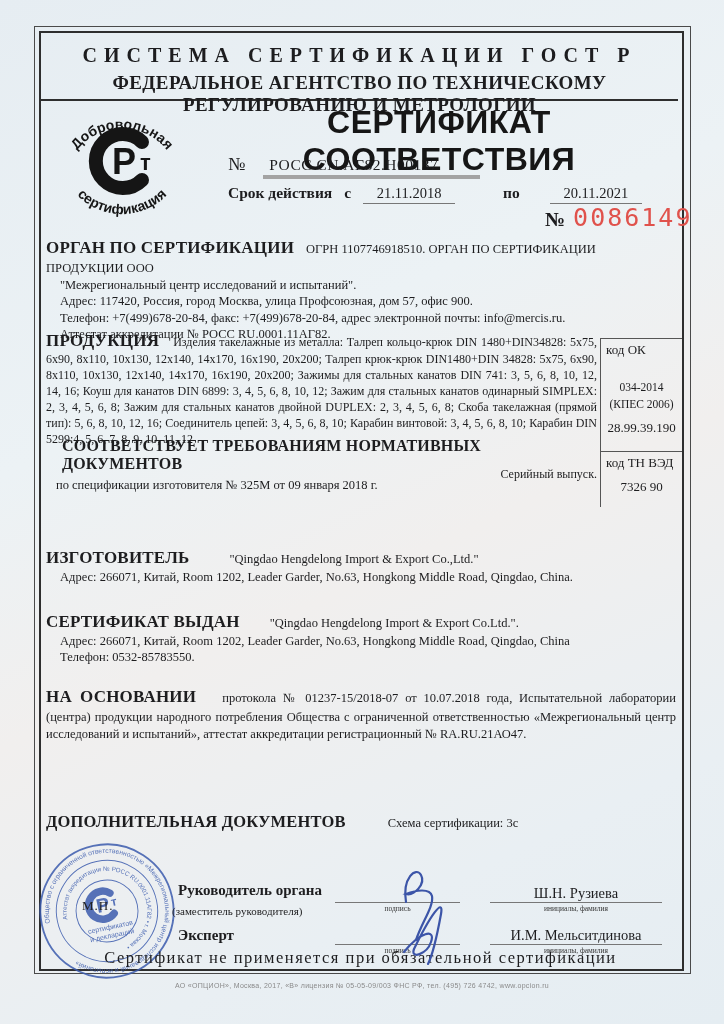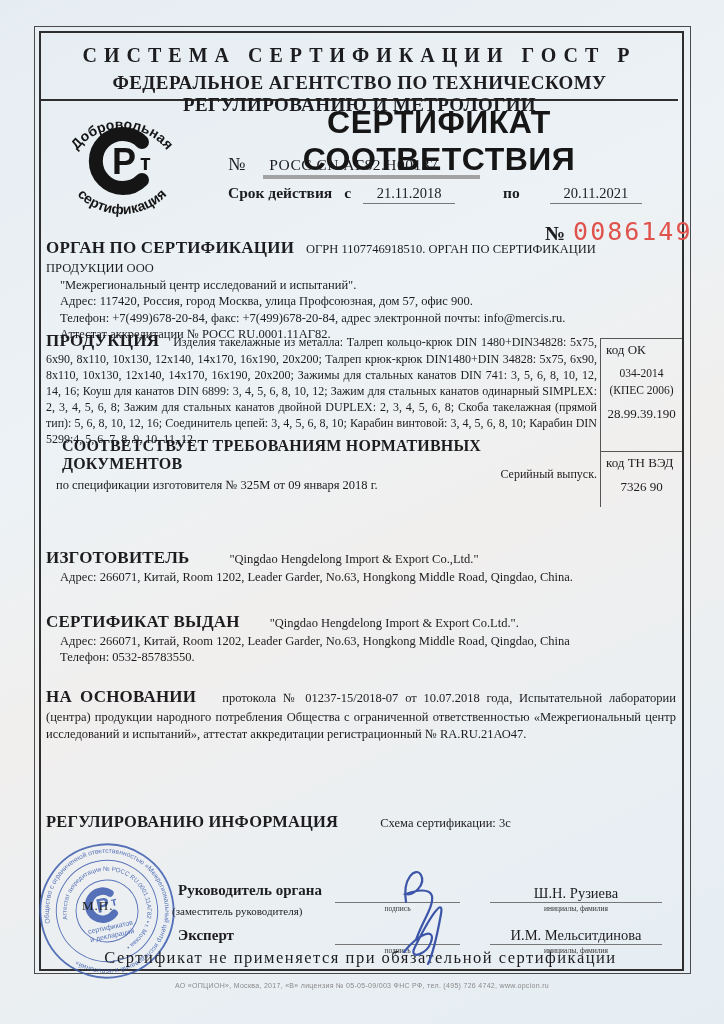--- a/index.html
+++ b/index.html
@@ -22,39 +22,39 @@
   
   .cert-no-row{left:228px;top:154px;font-size:17px;}
   .cert-no-row .no-label{font-size:18px;}
   .cert-no-value{display:inline-block;min-width:205px;margin-left:18px;padding:0 6px 1px 6px;border-bottom:4px solid #a3a3a3;font-size:15.5px;letter-spacing:0.5px;}
   .validity-row{left:228px;top:184px;font-size:15.5px;}
   .validity-row .lbl{font-weight:bold;}
   .date-val{display:inline-block;min-width:92px;text-align:center;border-bottom:1px solid #777;font-size:14.5px;padding-bottom:1px;}
   .gap-s{display:inline-block;width:12px;}
   .gap-m{display:inline-block;width:30px;}
   .gap-l{display:inline-block;width:48px;}
-  .form-no-row{left:545px;top:217px;}
+  .form-no-row{left:545px;top:203px;}
   .form-no-row .no-label{font-size:20px;font-weight:bold;margin-right:8px;}
   .form-no-value{font-family:"DejaVu Sans Mono",monospace;font-size:25px;letter-spacing:2px;color:#e0524c;}
   
   .sec-label{font-weight:bold;font-size:17px;letter-spacing:0.2px;}
   .body-sm{font-size:12.5px;line-height:1.3;}
   .sec-body{left:46px;top:238px;width:625px;}
   .sec-body .lead{font-size:12.5px;margin-left:12px;}
   .sec-lines{padding-left:14px;margin-top:1px;}
   .sec-product{left:46px;top:330px;width:551px;text-align:justify;font-size:12px;line-height:1.32;}
   .sec-product .sec-label{margin-right:14px;}
   .sec-product .serial{margin-top:20px;text-align:right;}
   
   .codes-col{left:600px;top:338px;width:81px;border-left:1px solid #555;}
   .code-box{border-top:1px solid #555;}
   .code-ok{height:112px;}
   .code-tn{height:55px;}
   .code-label{font-size:13px;padding:3px 0 0 5px;}
-  .code-vals{text-align:center;font-size:11.5px;line-height:1.5;margin-top:7px;}
+  .code-vals{text-align:center;font-size:11.5px;line-height:1.5;margin-top:21px;}
   .code-val-big{font-size:13px;margin-top:4px;}
   .code-tn-val{text-align:center;font-size:13px;margin-top:8px;}
   .sec-conforms{left:46px;top:437px;width:545px;}
   .sec-conforms .sec-label{font-size:16px;margin-left:16px;}
   .sec-conforms .body-sm{padding-left:10px;margin-top:4px;}
   .sec-manufacturer{left:46px;top:548px;width:625px;}
   .sec-manufacturer .lead{font-size:12.5px;margin-left:40px;}
   .sec-issued{left:46px;top:612px;width:625px;}
   .sec-issued .lead{font-size:12.5px;margin-left:30px;}
   .sec-basis{left:46px;top:686px;width:630px;text-align:justify;font-size:12.5px;line-height:1.35;}
@@ -180,21 +180,21 @@
     <div>Адрес: 266071, Китай, Room 1202, Leader Garder, No.63, Hongkong Middle Road, Qingdao, China</div>
     <div>Телефон: 0532-85783550.</div>
   </div>
 </div>
 
 <div class="abs sec-basis">
   <span class="sec-label">НА ОСНОВАНИИ</span><span>протокола № 01237-15/2018-07 от 10.07.2018 года, Испытательной лаборатории (центра) продукции народного потребления Общества с ограниченной ответственностью «Межрегиональный центр исследований и испытаний», аттестат аккредитации регистрационный № RA.RU.21АО47.</span>
 </div>
 
 <div class="abs sec-additional">
-  <span class="sec-label">РЕГУЛИРОВАНИЮ ИНФОРМАЦИЯ</span><span class="body-sm">Схема сертификации: 3с</span>
+  <span class="sec-label">ДОПОЛНИТЕЛЬНАЯ ДОКУМЕНТОВ</span><span class="body-sm">Схема сертификации: 3с</span>
 </div>
 
 <svg class="abs stamp-svg" width="158" height="150" viewBox="0 0 160 160">
   <defs>
     <path id="stampOuterPath" d="M 18,80 A 62,62 0 1 1 142,80 A 62,62 0 1 1 18,80"></path>
     <path id="stampInnerPath" d="M 37,80 A 43,43 0 1 1 123,80 A 43,43 0 1 1 37,80"></path>
   </defs>
   <circle cx="80" cy="80" r="71" fill="none" stroke="#3c5cae" stroke-width="2"></circle>
   <circle cx="80" cy="80" r="54" fill="none" stroke="#3c5cae" stroke-width="1"></circle>
   <circle cx="80" cy="80" r="33" fill="none" stroke="#3c5cae" stroke-width="1"></circle>

